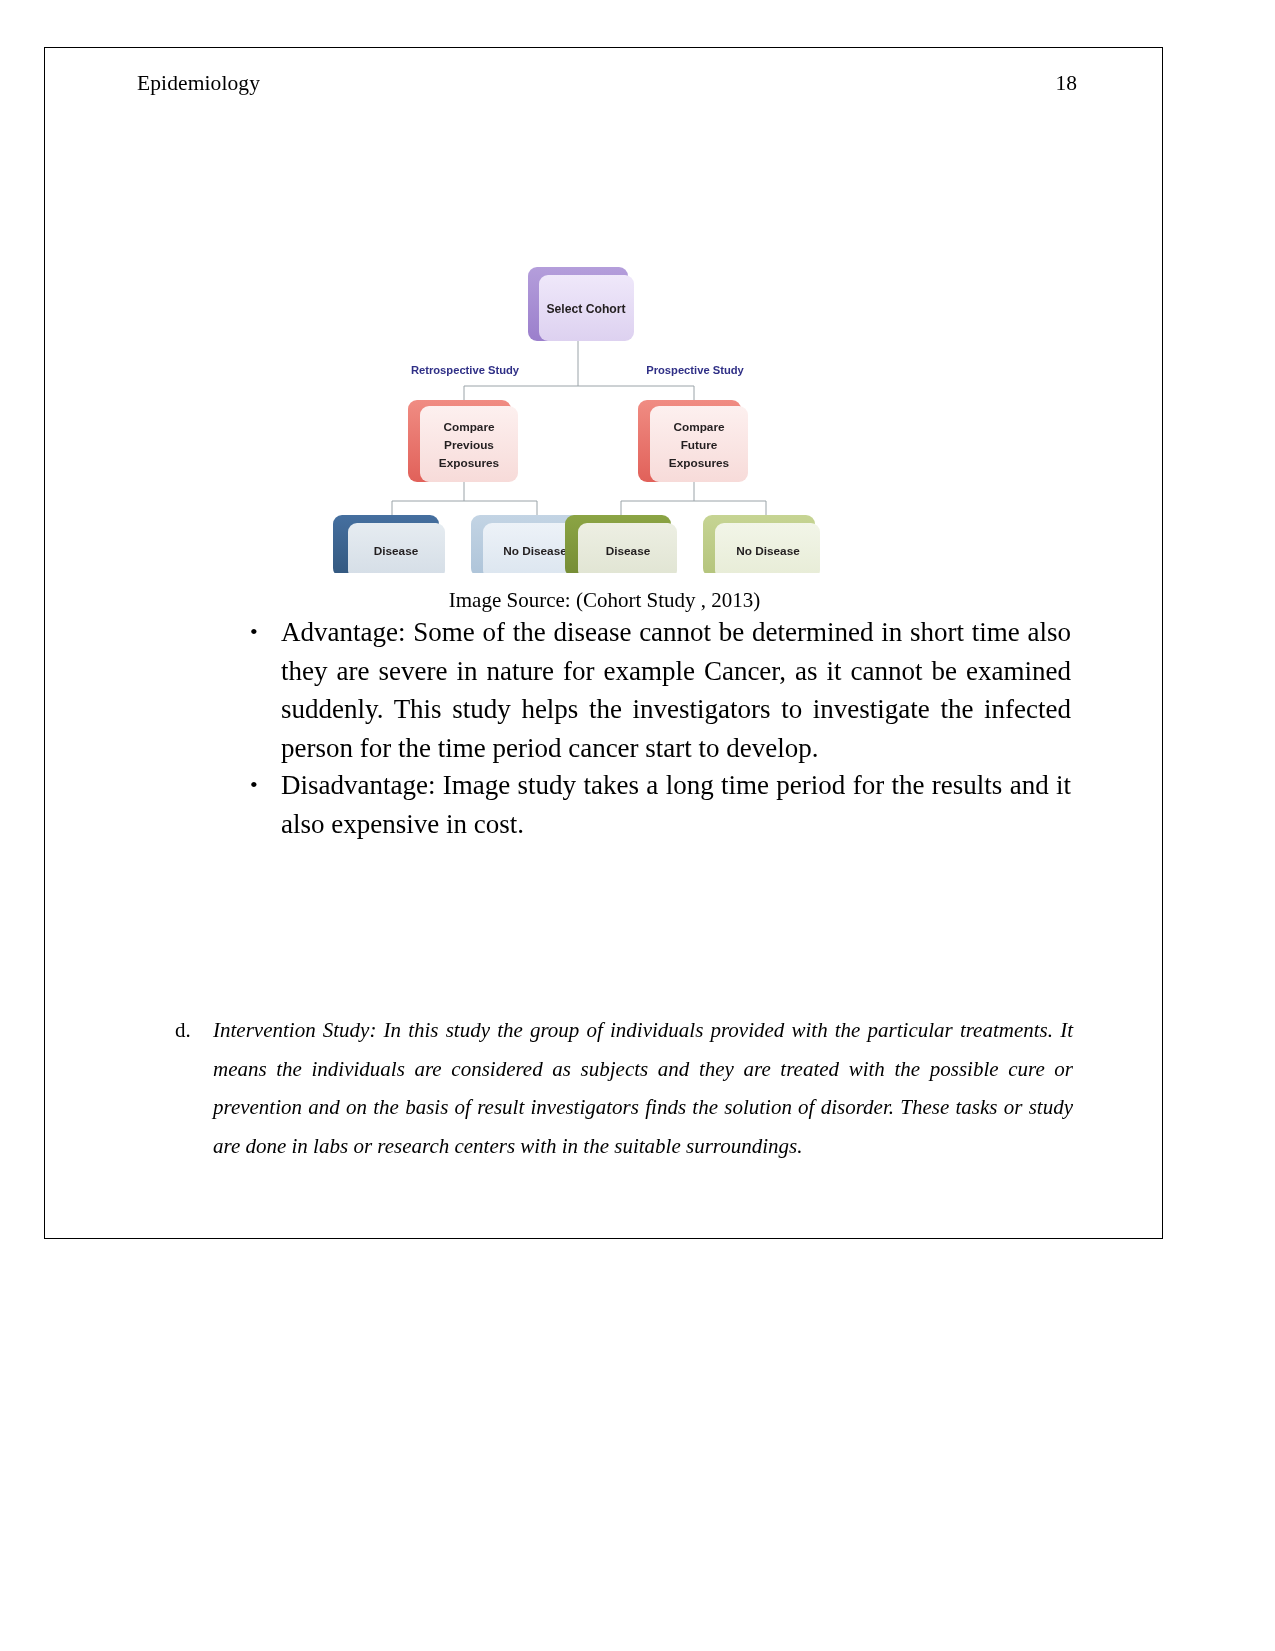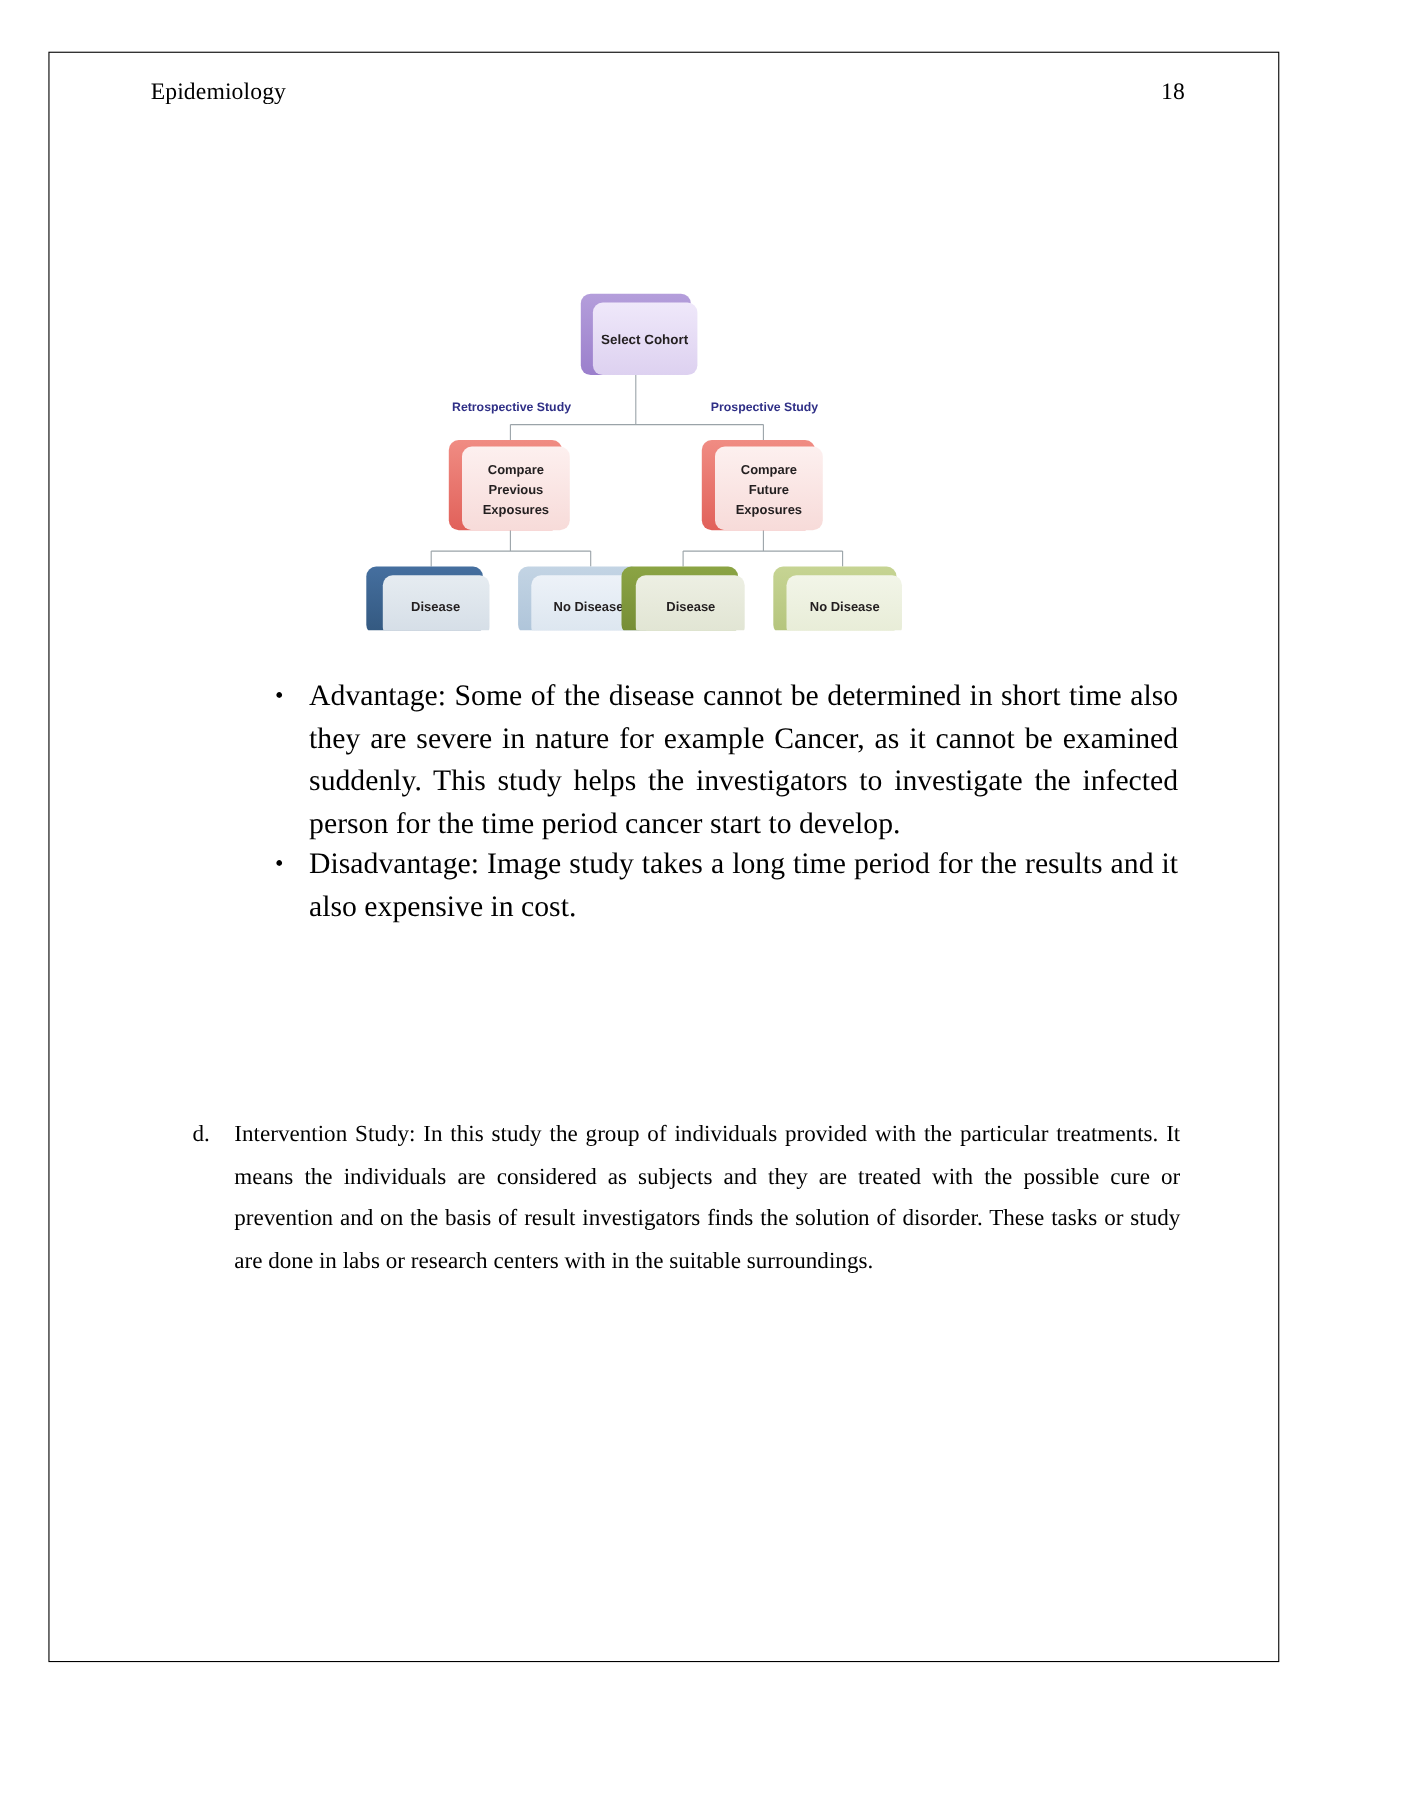--- a/index.html
+++ b/index.html
@@ -9,21 +9,21 @@
   }
   body {
     width: 1275px; height: 1651px;
     font-family: "Liberation Serif", serif;
     position: relative;
     overflow: hidden;
   }
   .page {
     position: absolute;
     left: 44px; top: 47px;
-    width: 1119px; height: 1464px;
+    width: 1119px; height: 1192px;
     border: 1.5px solid #000000;
     background: #ffffff;
     padding-left: 10px;
   }
   .page-inner {
     position: absolute;
     left: 0; top: 0; right: 0; bottom: 0;
     padding: 0;
   }
   
@@ -105,20 +105,21 @@
     flex: 0 0 38px;
     font-size: 21px;
     line-height: 38.5px;
   }
   .item-body {
     flex: 1 1 auto;
     font-size: 21px;
     line-height: 38.5px;
     text-align: justify;
     text-justify: inter-word;
+    font-style: italic;
   }
 </style>
 </head>
 <body>
 
 <div class="page">
   <div class="page-inner">
 
     <div class="header">
       <span class="doc-title">Epidemiology</span>
@@ -241,20 +242,21 @@
         </g>
 
         <g>
           <rect x="390" y="262" width="112" height="62" rx="9" ry="9" fill="url(#gL4Sh)"></rect>
           <rect x="402" y="270" width="105" height="56" rx="9" ry="9" fill="url(#gL4)"></rect>
           <text class="node-label" x="455" y="302" text-anchor="middle" font-size="11.8">No  Disease</text>
         </g>
       </svg>
     </div>
 
+    <div class="caption">Image Source: (Cohort Study , 2013)</div>
 
     <div class="bullet-block" style="top: 565px;">
       <div class="bullet-row">
         <div class="bullet-dot">•</div>
         <div class="bullet-text">Advantage: Some of the disease cannot be determined in short time also they are severe in nature for example Cancer, as it cannot be examined suddenly. This study helps the investigators to investigate the infected person for the time period cancer start to develop.</div>
       </div>
     </div>
 
     <div class="bullet-block" style="top: 718px;">
       <div class="bullet-row">

